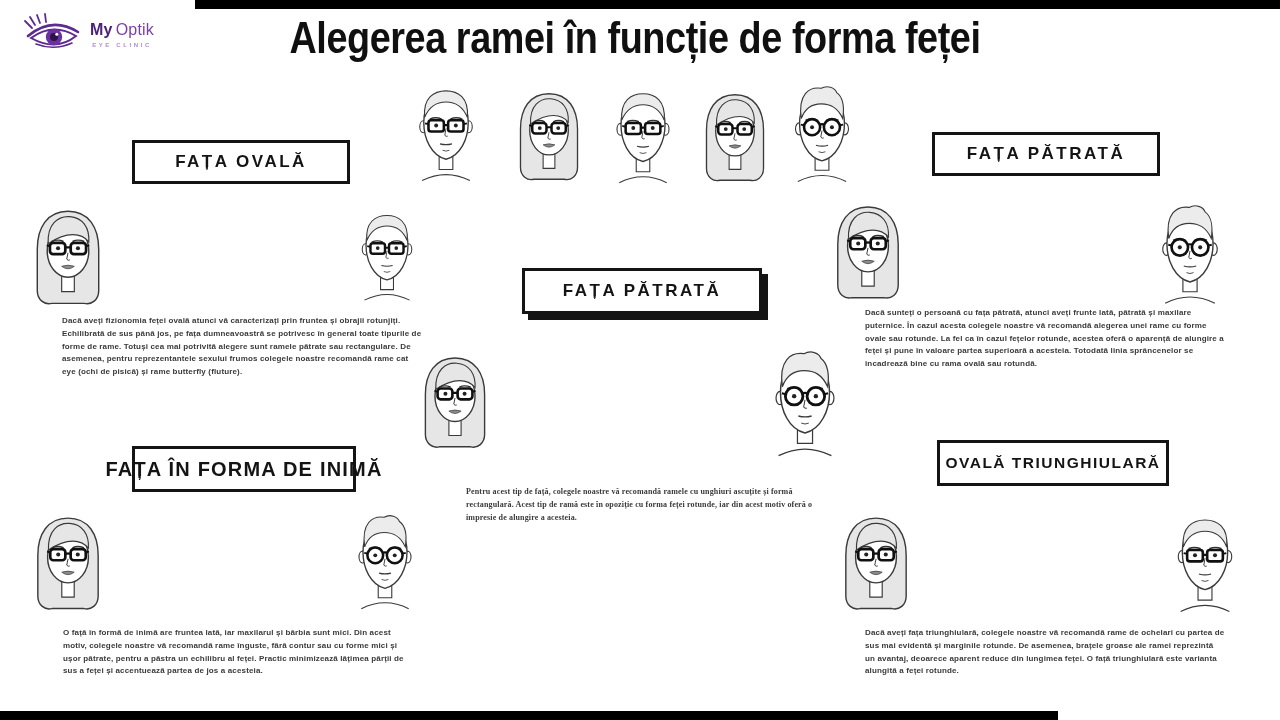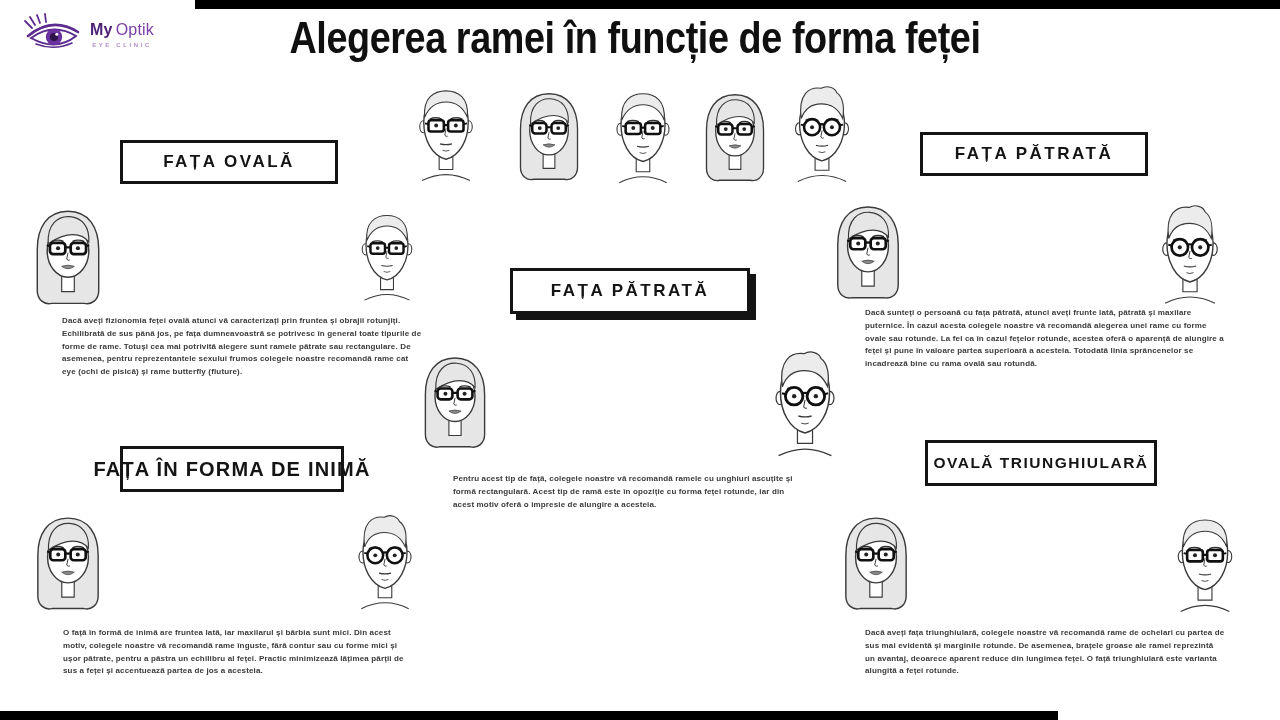--- a/index.html
+++ b/index.html
@@ -23,21 +23,21 @@
   .page-title{
     left:200px;top:12px;width:870px;text-align:center;
     font-size:45px;font-weight:700;letter-spacing:-0.5px;color:#101010;
     transform:scaleX(0.84);white-space:nowrap;
   }
   
   .label-box{
     display:flex;align-items:center;justify-content:center;
     border:3px solid #141414;background:#fff;
     font-weight:700;letter-spacing:2.5px;font-size:17px;color:#141414;
-    white-space:nowrap;box-sizing:border-box;
+    white-space:nowrap;box-sizing:border-box;margin-left:12px;
   }
   .label-ovala{left:120px;top:140px;width:218px;height:44px;}
   .label-patrata{left:920px;top:132px;width:228px;height:44px;}
   .label-rotunda{left:510px;top:268px;width:240px;height:46px;box-shadow:6px 6px 0 #141414;}
   .label-inima{left:120px;top:446px;width:224px;height:46px;font-size:20px;letter-spacing:1.2px;}
   .label-triunghiulara{left:925px;top:440px;width:232px;height:46px;font-size:15.5px;letter-spacing:1.5px;}
   
   .desc{
     font-size:8px;line-height:1.6;font-weight:700;color:#3a3a3a;
     letter-spacing:0.15px;
@@ -171,21 +171,21 @@
   </svg>
 <p class="abs desc desc-patrata" style="margin:0;">Dacă sunteți o persoană cu fața pătrată, atunci aveți frunte lată, pătrată și maxilare puternice. În cazul acesta colegele noastre vă recomandă alegerea unei rame cu forme ovale sau rotunde. La fel ca în cazul fețelor rotunde, acestea oferă o aparență de alungire a feței și pune în valoare partea superioară a acesteia. Totodată linia sprâncenelor se incadrează bine cu rama ovală sau rotundă.</p>
 
 <div class="abs label-box label-rotunda">FAȚA PĂTRATĂ</div>
 <svg class="face" style="left:413px;top:351px;width:84px;height:108px" viewBox="0 0 90 124">
     <use href="#face-f"></use>
   </svg>
 <svg class="face" style="left:761px;top:349px;width:88px;height:117px" viewBox="0 0 90 124">
     <use href="#face-m2"></use>
   </svg>
-<p class="abs desc desc-rotunda" style="margin:3px;">Pentru acest tip de față, colegele noastre vă recomandă ramele cu unghiuri ascuțite și formă rectangulară. Acest tip de ramă este în opoziție cu forma feței rotunde, iar din acest motiv oferă o impresie de alungire a acesteia.</p>
+<p class="abs desc desc-rotunda" style="margin:16px;font-family:Liberation Serif, serif;">Pentru acest tip de față, colegele noastre vă recomandă ramele cu unghiuri ascuțite și formă rectangulară. Acest tip de ramă este în opoziție cu forma feței rotunde, iar din acest motiv oferă o impresie de alungire a acesteia.</p>
 
 <div class="abs label-box label-inima">FAȚA ÎN FORMA DE INIMĂ</div>
 <svg class="face" style="left:28px;top:511px;width:80px;height:110px" viewBox="0 0 90 124">
     <use href="#face-f"></use>
   </svg>
 <svg class="face" style="left:343px;top:513px;width:84px;height:105px" viewBox="0 0 90 124">
     <use href="#face-m2"></use>
   </svg>
 <p class="abs desc desc-inima" style="margin:1px;">O față în formă de inimă are fruntea lată, iar maxilarul și bărbia sunt mici. Din acest motiv, colegele noastre vă recomandă rame înguste, fără contur sau cu forme mici și ușor pătrate, pentru a păstra un echilibru al feței. Practic minimizează lățimea părții de sus a feței și accentuează partea de jos a acesteia.</p>
 

